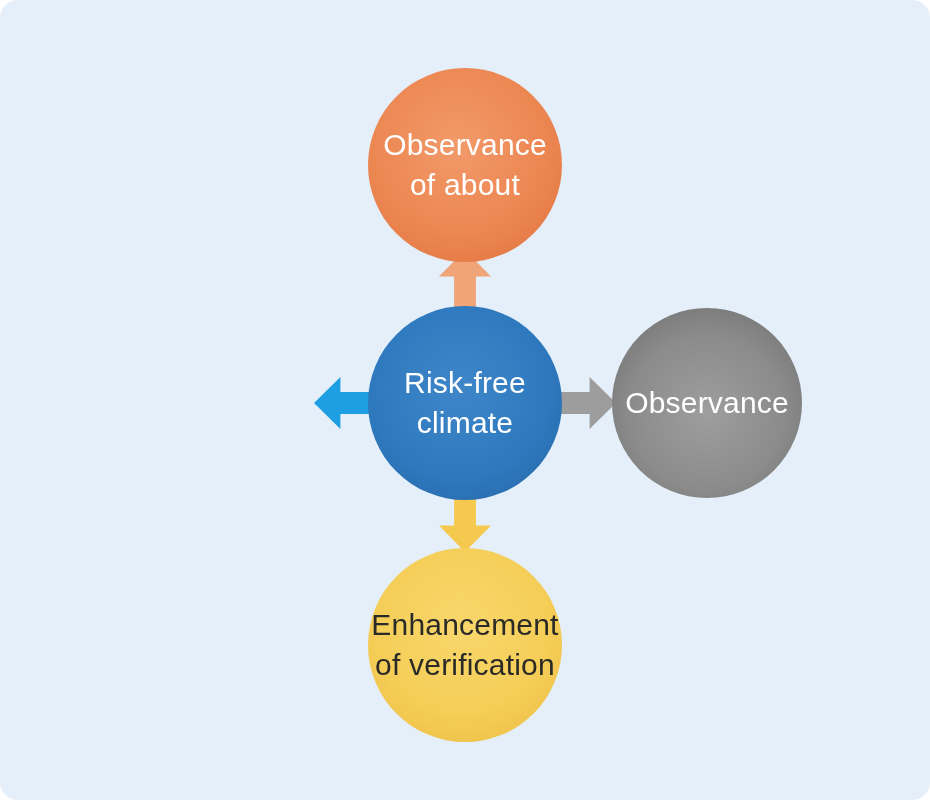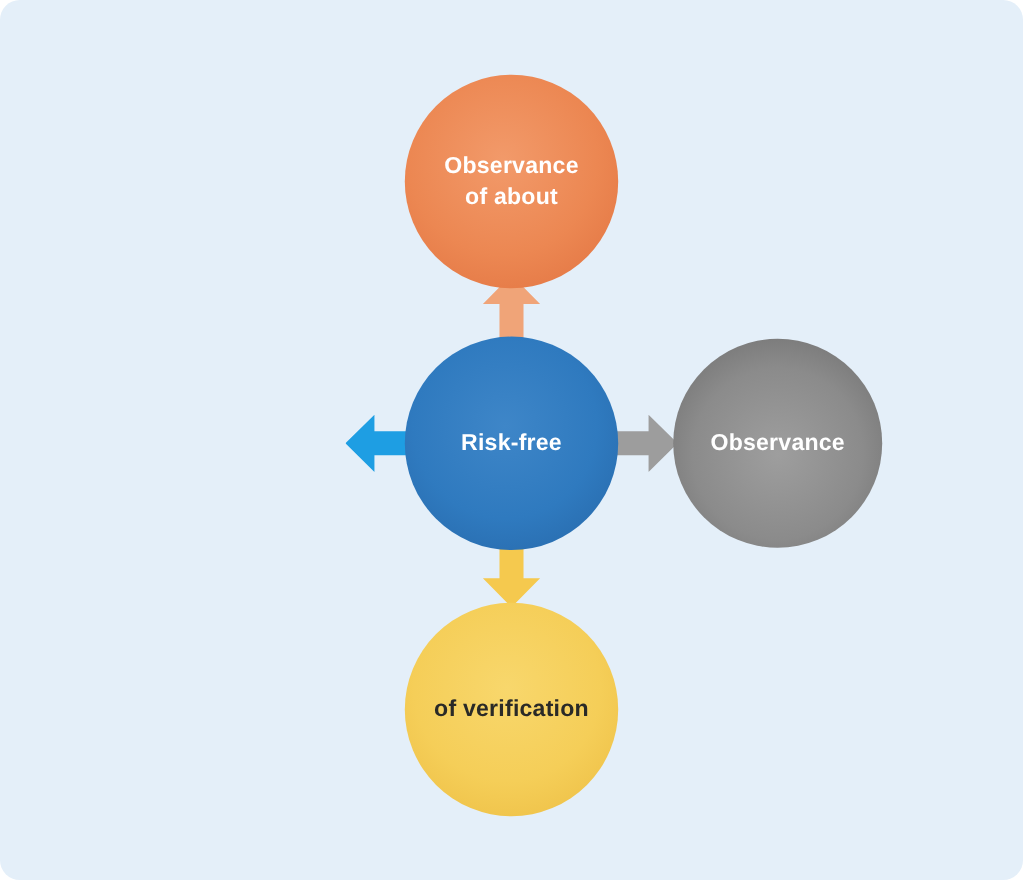--- a/index.html
+++ b/index.html
@@ -19,22 +19,22 @@
   .node {
     position: absolute;
     border-radius: 50%;
     display: flex;
     align-items: center;
     justify-content: center;
     text-align: center;
     z-index: 2;
   }
   .node .label {
-    font-size: 21px;
-    font-weight: bold;
+    font-size: 30px;
+    font-weight: normal;
     line-height: 1.32;
     letter-spacing: 0.2px;
     color: #ffffff;
   }
   .node .label span { display: block; }
 
   .node-top {
     left: 368px; top: 68px; width: 194px; height: 194px;
     background: radial-gradient(circle at 46% 40%, #F29A6A 0%, #EC8752 55%, #E0713F 100%);
   }
@@ -96,28 +96,30 @@
     <div class="label">
       <span>Observance</span>
       <span>of about</span>
     </div>
   </div>
 
 
   <div class="node node-center">
     <div class="label">
       <span>Risk-free</span>
+      <span>climate</span>
     </div>
   </div>
 
   <div class="node node-right">
     <div class="label">
       <span>Observance</span>
     </div>
   </div>
 
   <div class="node node-bottom">
     <div class="label">
+      <span>Enhancement</span>
       <span>of verification</span>
     </div>
   </div>
 
 </div>
 
 </body></html>

